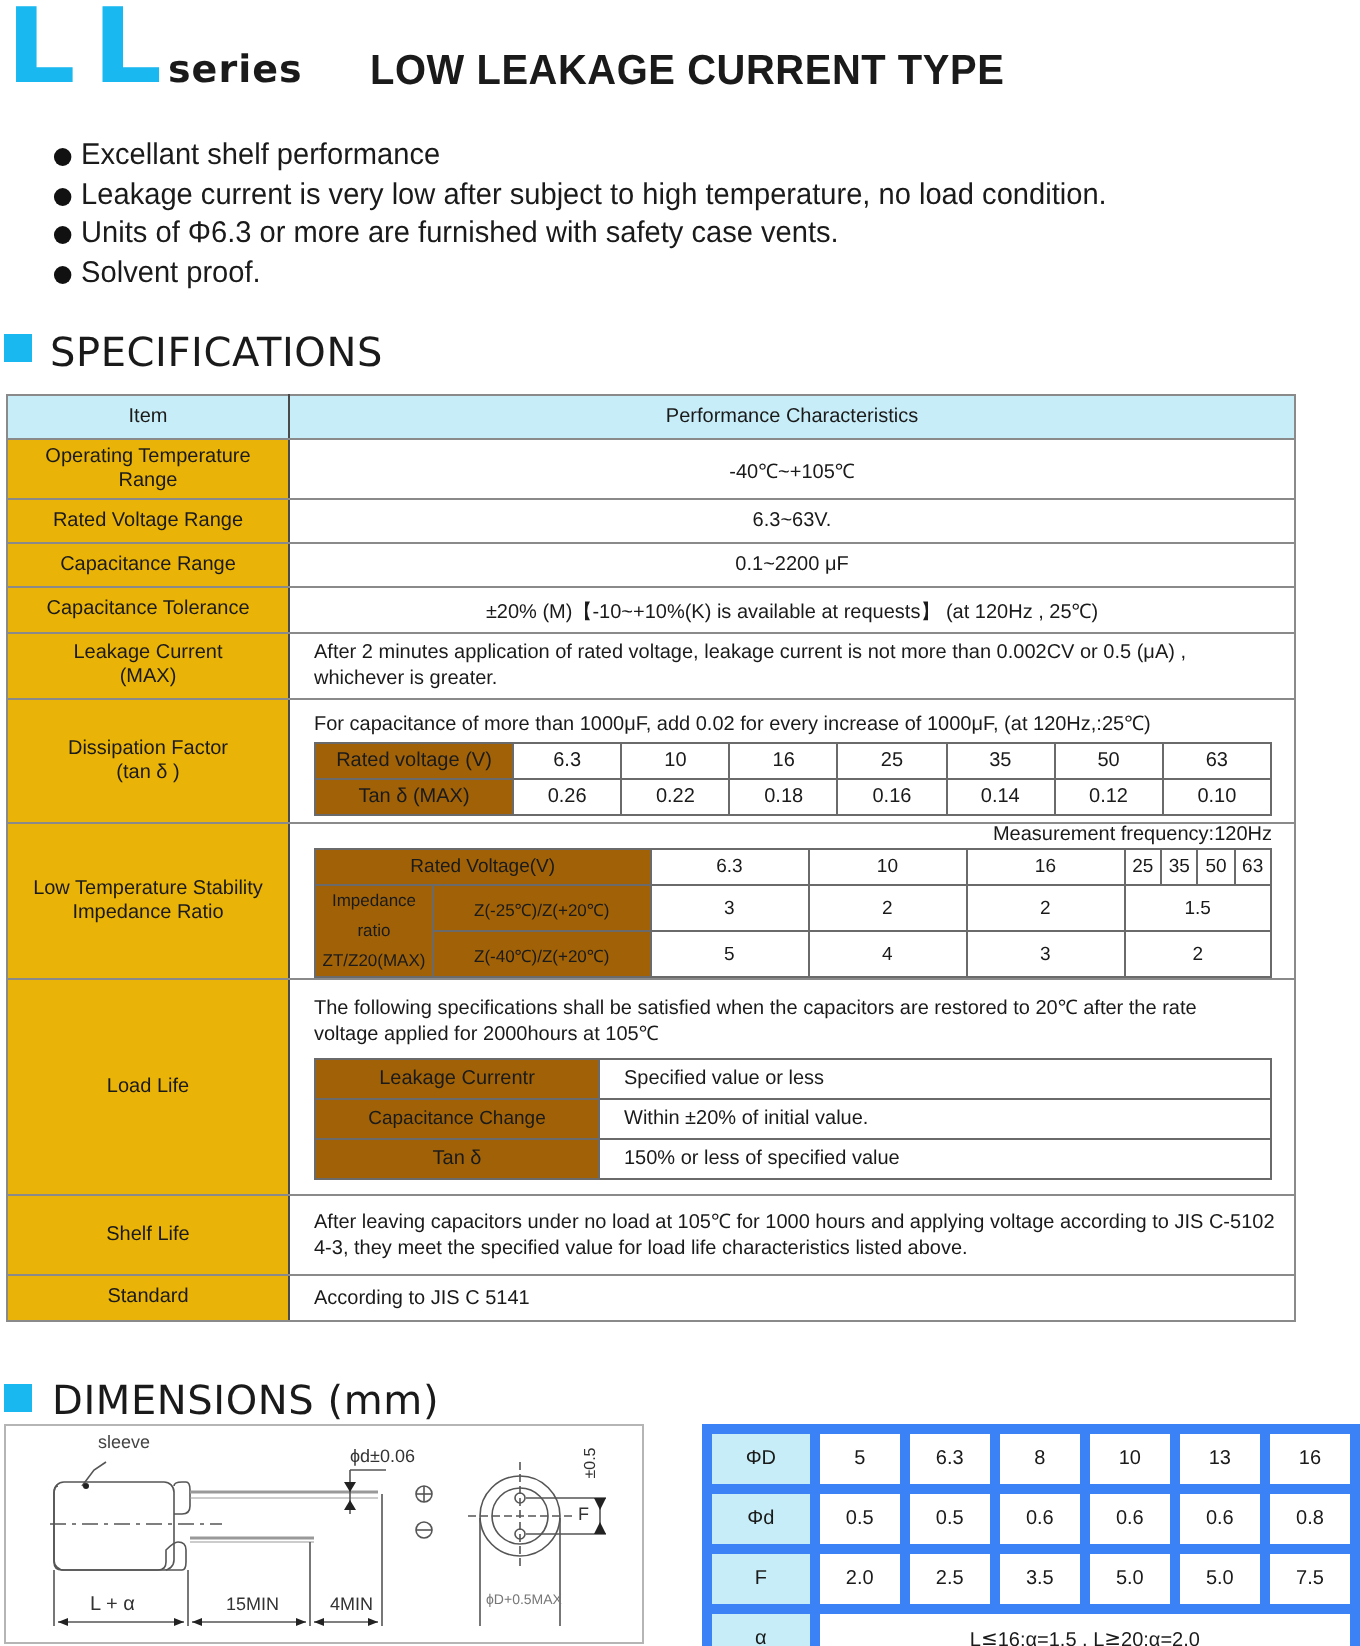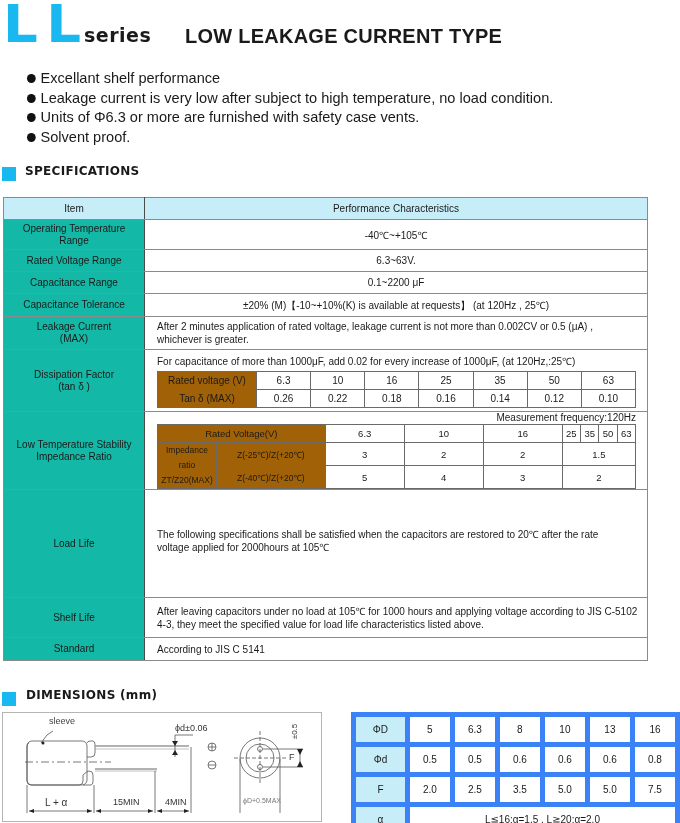--- a/index.html
+++ b/index.html
@@ -10,28 +10,28 @@
   
   .ll { left:3px; top:-4px; font-size:52px; font-weight:bold; color:#1ab8f0; letter-spacing:8px;
         font-family:"DejaVu Sans", sans-serif; line-height:56px; transform:scaleX(1.05); transform-origin:left; }
   .series { left:84px; top:24px; font-size:19px; font-weight:bold; font-family:"DejaVu Sans", sans-serif; letter-spacing:0.5px; }
   .maintitle { left:185px; top:24px; font-size:21px; font-weight:bold; letter-spacing:0.3px; transform:scaleX(0.95); transform-origin:left; }
 
   .features { left:26px; top:68px; font-size:15px; line-height:19.5px; }
   .features div { position:relative; padding-left:15px; transform:scaleX(0.97); transform-origin:left; }
   .features div::before { content:""; position:absolute; left:1px; top:6px; width:9px; height:9px; border-radius:50%; background:#111; }
 
-  .sec-title { font-size:12px; font-weight:bold; font-family:"DejaVu Sans", sans-serif; letter-spacing:0.3px; }
+  .sec-title { font-size:20px; font-weight:normal; font-family:"DejaVu Sans", sans-serif; letter-spacing:0.3px; }
   .sec-mark { width:14px; height:14px; background:#1ab8f0; }
 
   
   table { border-collapse:collapse; }
   .spec { position:absolute; left:3px; top:197px; width:645px; font-size:10px; }
   .spec > tbody > tr > td { border:1px solid #8a8a8a; border-left:none; border-right:none; padding:0; vertical-align:middle; }
-  .spec td.lab { background:#14b8a6; width:140px; text-align:center; border-right:1px solid #4a4a4a; border-left:1px solid #8a8a8a; line-height:12px; }
+  .spec td.lab { background:#eab308; width:140px; text-align:center; border-right:1px solid #4a4a4a; border-left:1px solid #8a8a8a; line-height:12px; }
   .spec td.val { padding-left:12px; border-right:1px solid #8a8a8a; }
   .spec td.center { text-align:center; padding-left:0; }
   .spec .hdr td { background:#c7eef8; text-align:center; }
 
   .inner { border-collapse:collapse; font-size:10px; }
   .inner td { border:1px solid #6a6a6a; text-align:center; height:17px; padding:0; }
   .inner td.cy { background:#a16207; }
 
   
   .diagram { left:2px; top:712px; width:318px; height:108px; border:1px solid #b5b5b5; background:#fff; }
@@ -145,20 +145,36 @@
             <td colspan="4">2</td>
           </tr>
         </tbody>
           </table>
       </td>
     </tr>
     <tr style="height:108px;">
       <td class="lab">Load Life</td>
       <td class="val">
         <div style="line-height:13px;margin-bottom:5px;"><span>The following specifications shall be satisfied when the capacitors are restored to 20℃ after the rate</span><br><span>voltage applied for 2000hours at 105℃</span></div>
+        <table class="inner" style="width:479px;">
+          <tbody>
+              <tr style="height:20px;">
+            <td class="cy" style="width:141px;">Leakage Currentr</td>
+            <td style="text-align:left;padding-left:12px;">Specified value or less</td>
+          </tr>
+          <tr style="height:20px;">
+            <td class="cy" style="font-size:9.5px;">Capacitance Change</td>
+            <td style="text-align:left;padding-left:12px;">Within ±20% of initial value.</td>
+          </tr>
+          <tr style="height:20px;">
+            <td class="cy">Tan δ</td>
+            <td style="text-align:left;padding-left:12px;">150% or less of specified value</td>
+          </tr>
+        </tbody>
+          </table>
       </td>
     </tr>
     <tr style="height:40px;">
       <td class="lab">Shelf Life</td>
       <td class="val" style="line-height:13px;"><span>After leaving capacitors under no load at 105℃ for 1000 hours and applying voltage according to JIS C-5102</span><br><span>4-3, they meet the specified value for load life characteristics listed above.</span></td>
     </tr>
     <tr style="height:23px;">
       <td class="lab">Standard</td>
       <td class="val">According to JIS C 5141</td>
     </tr>

